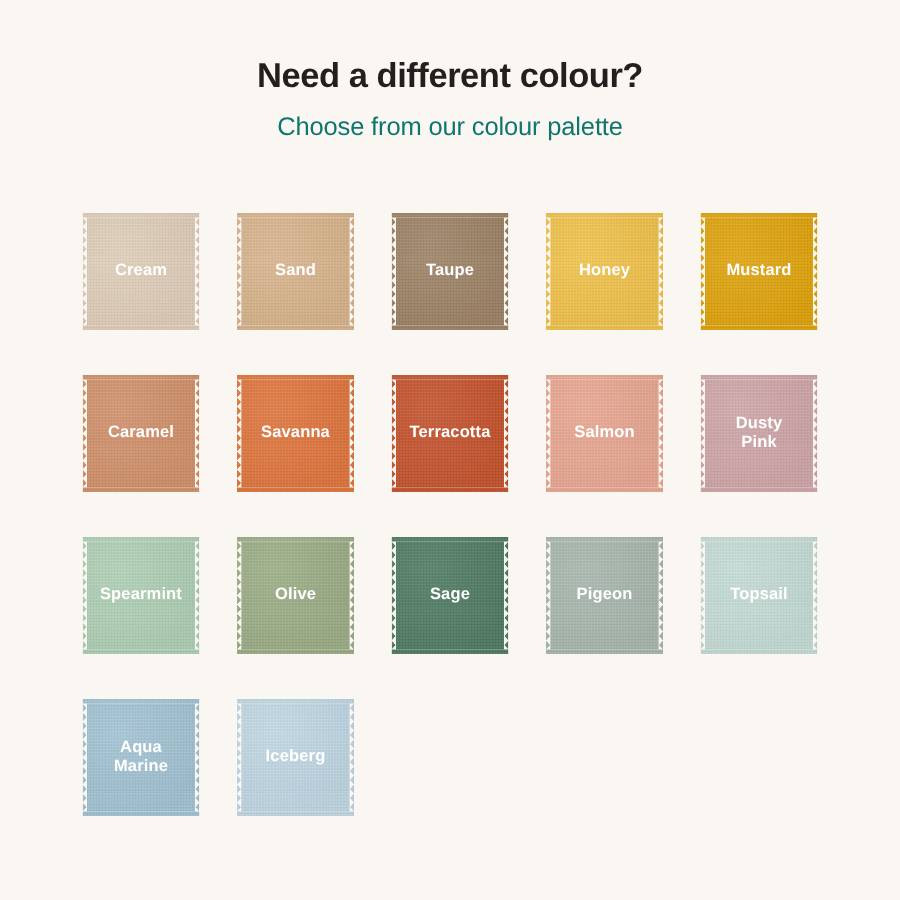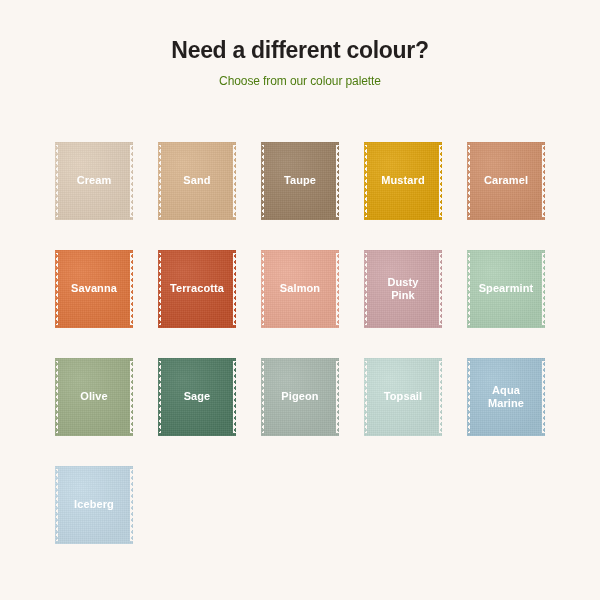--- a/index.html
+++ b/index.html
@@ -30,23 +30,23 @@
   .title {
     font-size: 23px;
     font-weight: bold;
     color: #231f1e;
     letter-spacing: -0.3px;
     margin: 0;
     line-height: 1.25;
   }
 
   .subtitle {
-    font-size: 12px;
+    font-size: 17px;
     font-weight: normal;
-    color: #4d7c0f;
+    color: #0f766e;
     margin: 9px 0 0 0;
     line-height: 1.25;
     letter-spacing: -0.1px;
   }
 
   .grid {
     position: absolute;
     top: 142px;
     left: 55px;
     width: 490px;
@@ -128,20 +128,24 @@
       </div>
       <div class="swatch">
         <div class="swatch-fabric" style="background: rgb(217, 180, 140);"></div>
         <span class="swatch-label">Sand</span>
       </div>
       <div class="swatch">
         <div class="swatch-fabric" style="background: rgb(156, 129, 100);"></div>
         <span class="swatch-label">Taupe</span>
       </div>
       <div class="swatch">
+        <div class="swatch-fabric" style="background: rgb(242, 195, 74);"></div>
+        <span class="swatch-label">Honey</span>
+      </div>
+      <div class="swatch">
         <div class="swatch-fabric" style="background: rgb(223, 162, 8);"></div>
         <span class="swatch-label">Mustard</span>
       </div>
       <div class="swatch">
         <div class="swatch-fabric" style="background: rgb(209, 144, 106);"></div>
         <span class="swatch-label">Caramel</span>
       </div>
       <div class="swatch">
         <div class="swatch-fabric" style="background: rgb(225, 118, 61);"></div>
         <span class="swatch-label">Savanna</span>

